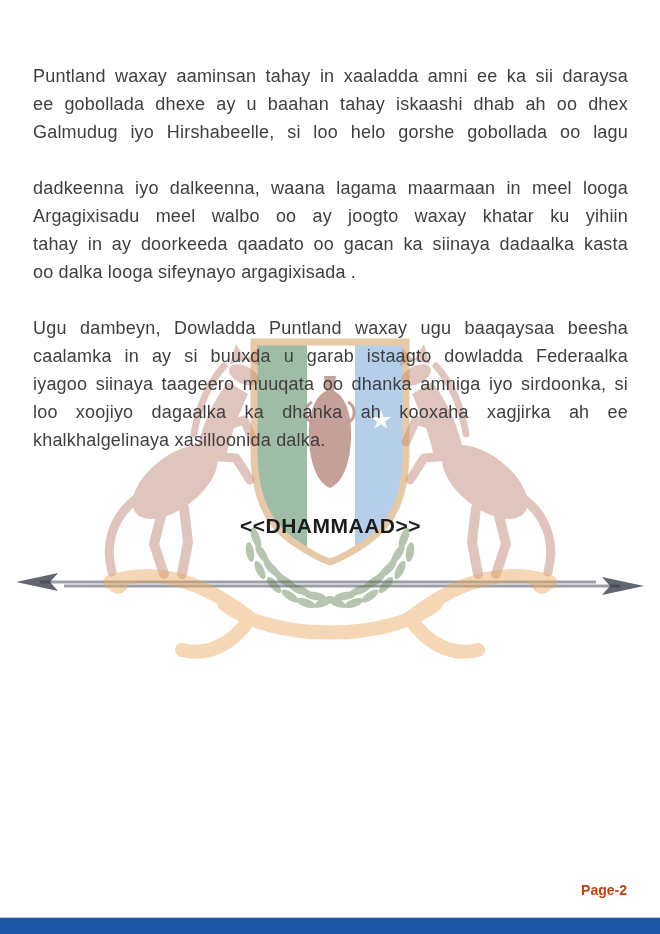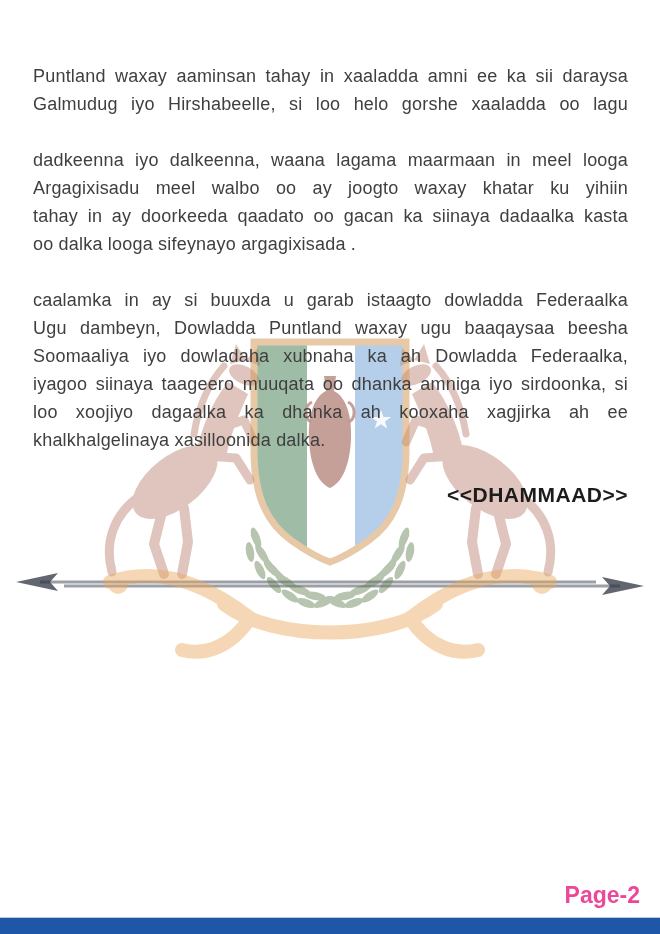--- a/index.html
+++ b/index.html
@@ -30,35 +30,35 @@
   }
   .paragraph {
     font-size: 18px;
     line-height: 28px;
     color: #3f3f3f;
     letter-spacing: 0.2px;
   }
   .line { text-align: justify; text-align-last: justify; }
   .line.last { text-align-last: left; }
   .end-marker {
-    margin-top: 0;
-    text-align: right;
+    margin-top: 31px;
+    text-align: center;
     font-weight: bold;
     font-size: 21px;
     line-height: 26px;
     color: #1c1c1c;
     letter-spacing: 0.5px;
   }
   .page-number {
     position: absolute;
     top: 882px;
-    right: 20px;
+    right: 33px;
     font-weight: bold;
-    font-size: 23px;
-    color: #ec4899;
+    font-size: 14px;
+    color: #c2410c;
   }
   .footer-bar {
     position: absolute;
     left: 0;
     right: 0;
     bottom: 0;
     height: 16px;
     background: #1f57a8;
     border-top: 1px solid #bac9de;
   }
@@ -142,30 +142,30 @@
       <use href="#laurel-left"></use>
       <use href="#laurel-left" transform="translate(660 0) scale(-1 1)"></use>
       <ellipse cx="324" cy="270" rx="11" ry="4" transform="rotate(-25 324 270)" fill="#5f7d4e"></ellipse>
       <ellipse cx="336" cy="270" rx="11" ry="4" transform="rotate(25 336 270)" fill="#5f7d4e"></ellipse>
     </g>
   </svg>
 
   <div class="content">
     <div style="display:contents"><div class="paragraph">
           <div class="line">Puntland waxay aaminsan tahay in xaaladda amni ee ka sii daraysa</div>
-          <div class="line">Galmudug iyo Hirshabeelle, si loo helo gorshe xaaladda oo lagu</div>
+          <div class="line">ee gobollada dhexe ay u baahan tahay iskaashi dhab ah oo dhex</div>
+          <div class="line">Galmudug iyo Hirshabeelle, si loo helo gorshe gobollada oo lagu</div>
         </div><div class="paragraph">
           <div class="line">dadkeenna iyo dalkeenna, waana lagama maarmaan in meel looga</div>
           <div class="line">Argagixisadu meel walbo oo ay joogto waxay khatar ku yihiin</div>
           <div class="line">tahay in ay doorkeeda qaadato oo gacan ka siinaya dadaalka kasta</div>
           <div class="line last">oo dalka looga sifeynayo argagixisada .</div>
         </div><div class="paragraph">
+          <div class="line">Ugu dambeyn, Dowladda Puntland waxay ugu baaqaysaa beesha</div>
           <div class="line">caalamka in ay si buuxda u garab istaagto dowladda Federaalka</div>
-          <div class="line">Ugu dambeyn, Dowladda Puntland waxay ugu baaqaysaa beesha</div>
-          <div class="line">Soomaaliya iyo dowladaha xubnaha ka ah Dowladda Federaalka,</div>
           <div class="line">iyagoo siinaya taageero muuqata oo dhanka amniga iyo sirdoonka, si</div>
           <div class="line">loo xoojiyo dagaalka ka dhanka ah kooxaha xagjirka ah ee</div>
           <div class="line last">khalkhalgelinaya xasilloonida dalka.</div>
         </div></div>
     <div class="end-marker">&lt;&lt;DHAMMAAD&gt;&gt;</div>
   </div>
 
   <div class="page-number">Page-2</div>
 
   <div class="footer-bar" style="background: rgb(31, 87, 168);"></div>

